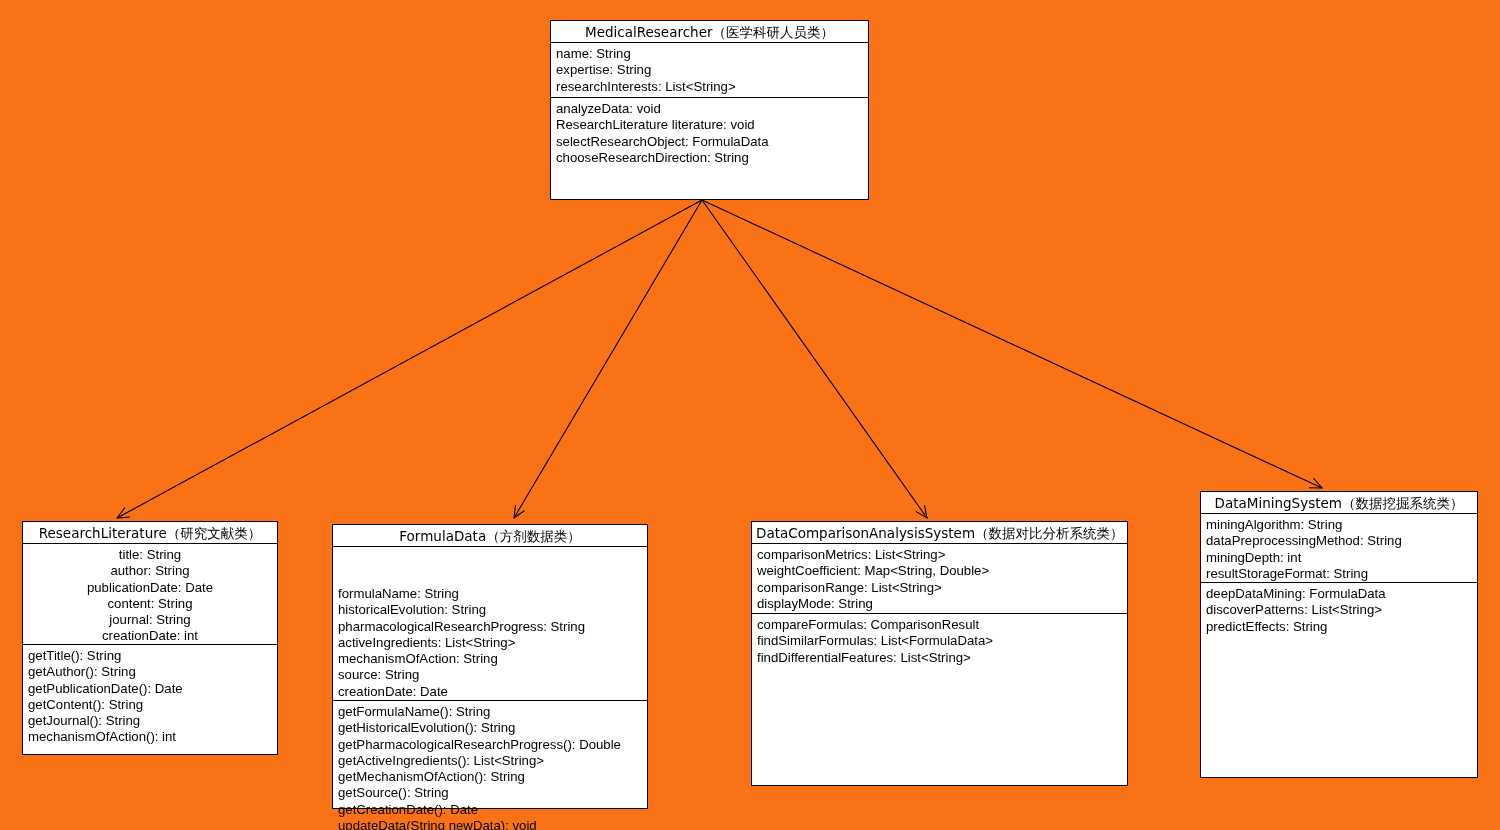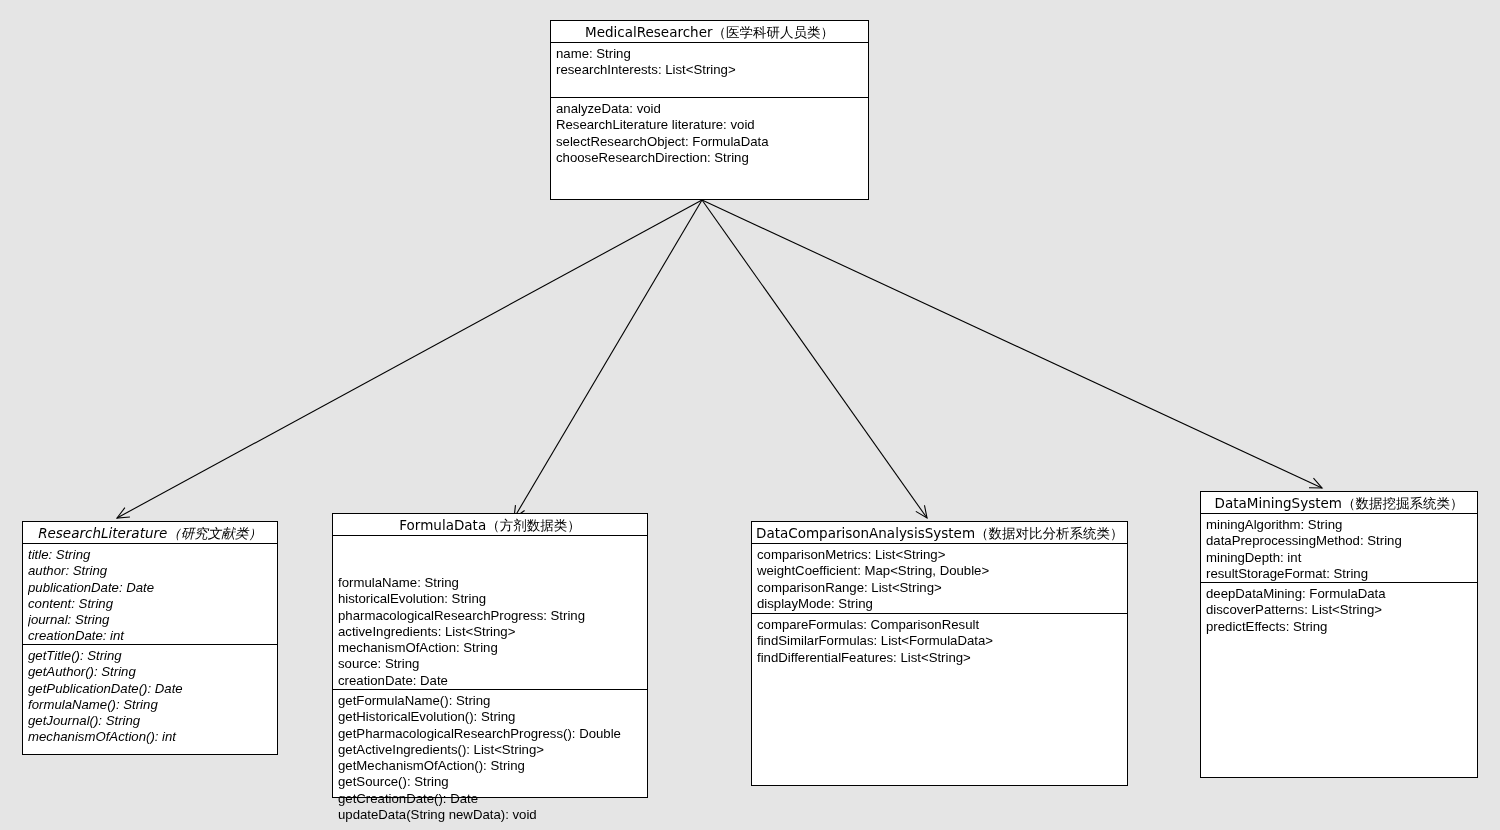--- a/index.html
+++ b/index.html
@@ -9,21 +9,21 @@
     background: #ffffff;
   }
   body {
     font-family: "Liberation Sans", "DejaVu Sans", sans-serif;
     color: #000000;
   }
   #canvas {
     position: relative;
     width: 1500px;
     height: 830px;
-    background: #e5e5e5;
+    background: #f97316;
     overflow: hidden;
   }
   #edges {
     position: absolute;
     left: 0;
     top: 0;
     width: 1500px;
     height: 830px;
     pointer-events: none;
   }
@@ -85,51 +85,52 @@
       <g>
         <line x1="702" y1="200" x2="1322" y2="488" stroke="#000000" stroke-width="1.1"></line>
         <polyline points="1309.0014352532119,487.8068303244413 1322,488 1313.4677837121194,478.1917746142932" fill="none" stroke="#000000" stroke-width="1.1"></polyline>
       </g>
     </svg>
 
   <div class="uml-class" style="left: 550px; top: 20px; width: 319px; height: 180px;">
     <div class="uml-header cjk" style="height: 22px;">MedicalResearcher（医学科研人员类）</div>
     <div class="uml-section attributes" style="height: 55px;">
         <div class="uml-line">name: String</div>
+        <div class="uml-line">expertise: String</div>
         <div class="uml-line">researchInterests: List&lt;String&gt;</div>
       </div>
     <div class="uml-section operations">
         <div class="uml-line">analyzeData: void</div>
         <div class="uml-line">ResearchLiterature literature: void</div>
         <div class="uml-line">selectResearchObject: FormulaData</div>
         <div class="uml-line">chooseResearchDirection: String</div>
       </div>
   </div>
 
-  <div class="uml-class" style="left: 22px; top: 521px; width: 256px; height: 234px; font-style: italic;">
+  <div class="uml-class" style="left: 22px; top: 521px; width: 256px; height: 234px;">
     <div class="uml-header cjk" style="height: 22px;">ResearchLiterature（研究文献类）</div>
-    <div class="uml-section attributes" style="height: 101px;">
+    <div class="uml-section attributes" style="height: 101px; text-align: center;">
         <div class="uml-line">title: String</div>
         <div class="uml-line">author: String</div>
         <div class="uml-line">publicationDate: Date</div>
         <div class="uml-line">content: String</div>
         <div class="uml-line">journal: String</div>
         <div class="uml-line">creationDate: int</div>
       </div>
     <div class="uml-section operations">
         <div class="uml-line">getTitle(): String</div>
         <div class="uml-line">getAuthor(): String</div>
         <div class="uml-line">getPublicationDate(): Date</div>
-        <div class="uml-line">formulaName(): String</div>
+        <div class="uml-line">getContent(): String</div>
         <div class="uml-line">getJournal(): String</div>
         <div class="uml-line">mechanismOfAction(): int</div>
       </div>
   </div>
 
-  <div class="uml-class" style="left: 332px; top: 513px; width: 316px; height: 285px;">
+  <div class="uml-class" style="left: 332px; top: 524px; width: 316px; height: 285px;">
     <div class="uml-header cjk" style="height: 22px;">FormulaData（方剂数据类）</div>
     <div class="uml-section attributes" style="height: 118px; margin-top: 36px;">
         <div class="uml-line">formulaName: String</div>
         <div class="uml-line">historicalEvolution: String</div>
         <div class="uml-line">pharmacologicalResearchProgress: String</div>
         <div class="uml-line">activeIngredients: List&lt;String&gt;</div>
         <div class="uml-line">mechanismOfAction: String</div>
         <div class="uml-line">source: String</div>
         <div class="uml-line">creationDate: Date</div>
       </div>

